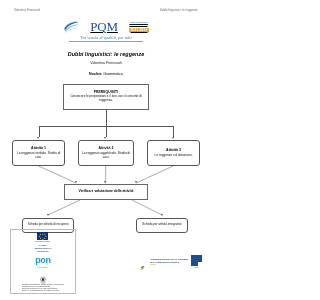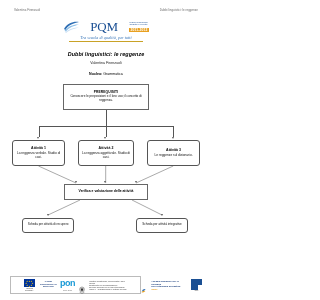--- a/index.html
+++ b/index.html
@@ -43,20 +43,21 @@
     margin-top: 8px;
     display: flex;
     flex-direction: column;
     align-items: center;
   }
   .logo-row {
     display: flex;
     align-items: center;
     justify-content: center;
     gap: 10px;
+    text-decoration: underline;
   }
   .logo-swoosh {
     position: relative;
     width: 17px;
     height: 13px;
     flex: none;
   }
   .logo-swoosh svg { display: block; }
   .logo-pqm {
     font-family: "Liberation Serif", serif;
@@ -209,20 +210,21 @@
     padding: 0 10px;
   }
   .f-left, .f-right {
     display: flex;
     align-items: center;
     gap: 3px;
   }
   .f-left {
     border: 0.5px solid #bbb;
     padding: 2px 11px;
+    flex-direction: column;
   }
   .eu-flag {
     width: 11px; height: 7.5px;
     background: #003399;
     position: relative;
     flex: none;
   }
   .eu-flag .star {
     position: absolute;
     color: #ffcc00;

